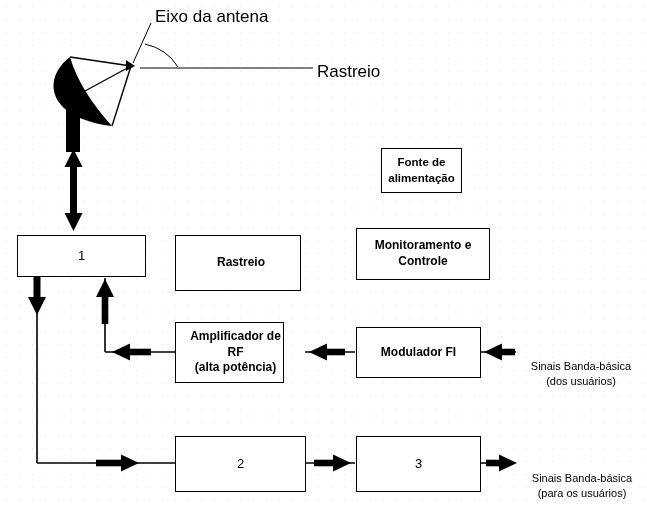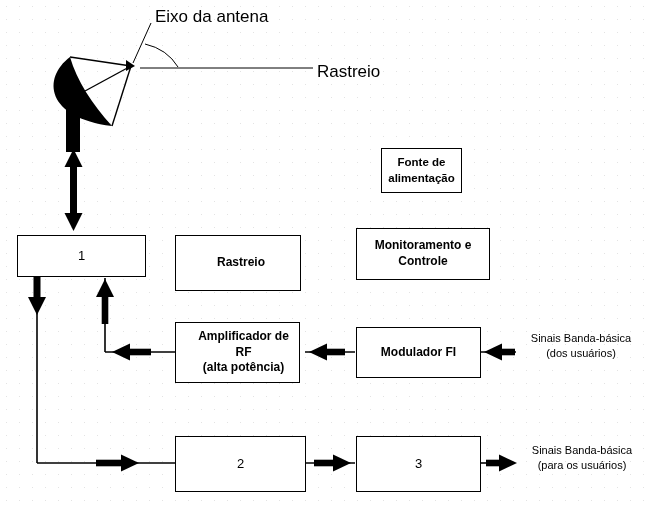--- a/index.html
+++ b/index.html
@@ -16,21 +16,21 @@
   svg.layer{position:absolute;left:0;top:0;width:647px;height:505px;}
   .box{
     position:absolute;box-sizing:border-box;
     border:1.4px solid #000;background:#fff;
     display:flex;align-items:center;justify-content:center;
     text-align:center;font-weight:bold;font-size:12px;line-height:1.32;
     white-space:pre-line;
   }
   .box.num{font-weight:400;font-size:13px;}
   .lbl{position:absolute;font-size:17px;line-height:1.32;white-space:pre-line;}
-  .lbl.block{text-align:center;font-size:11px;}
+  .lbl.block{text-align:center;font-size:11px;margin-top:28px;}
 </style>
 </head>
 <body>
 
 <div class="canvas">
 
   <svg class="layer" viewBox="0 0 647 505">
 
     <g>
       <path d="M 70 57 C 42 78, 46 118, 112 126 C 92 104, 77 81, 70 57 Z" fill="#000"></path>
@@ -110,21 +110,21 @@
   <div class="box num" style="left:17px;top:235px;width:129px;height:42px;">1</div>
 
   <div class="box" style="left:175px;top:235px;width:126px;height:56px;padding-left:6px;">Rastreio</div>
 
   <div class="box" style="left:356px;top:148px;width:81px;height:45px;font-size:11.5px;margin-left:25px;">Fonte de
 alimentação</div>
 
   <div class="box" style="left:356px;top:228px;width:134px;height:52px;">Monitoramento e
 Controle</div>
 
-  <div class="box" style="left:175px;top:322px;width:125px;height:61px;padding-left:12px;">Amplificador de
+  <div class="box" style="left:175px;top:322px;width:109px;height:61px;padding-left:12px;">Amplificador de
 RF
 (alta potência)</div>
 
   <div class="box" style="left:356px;top:327px;width:125px;height:51px;">Modulador FI</div>
 
   <div class="box num" style="left:175px;top:436px;width:131px;height:56px;">2</div>
 
   <div class="box num" style="left:356px;top:436px;width:125px;height:56px;">3</div>
 
   <div class="lbl block" style="left:518px;top:331px;width:126px;">Sinais Banda-básica

